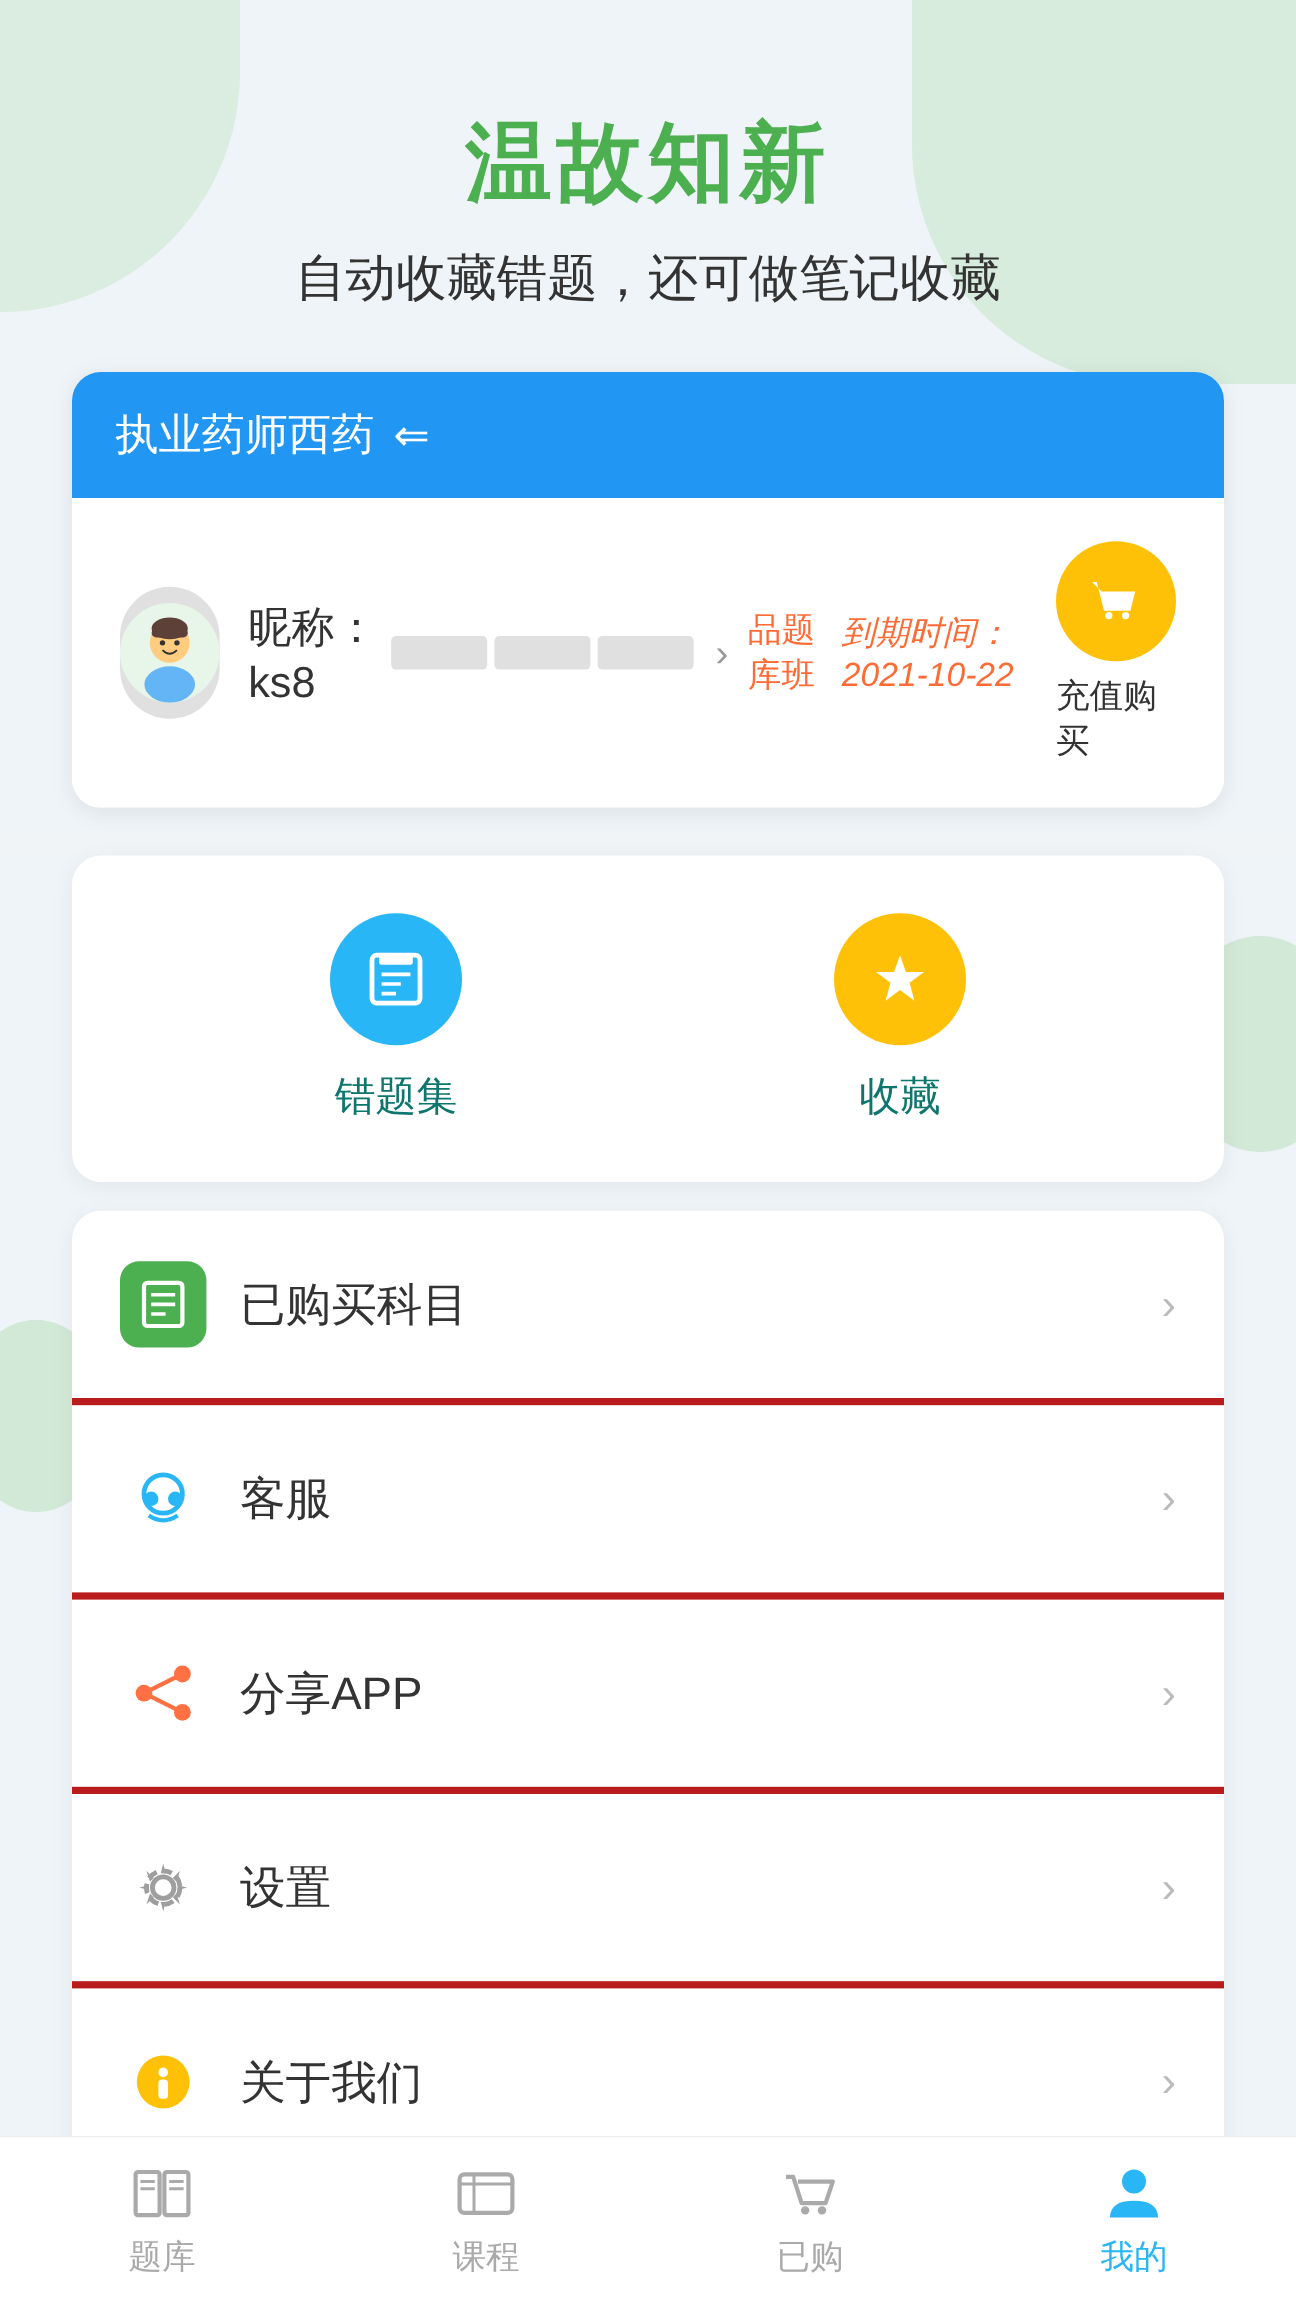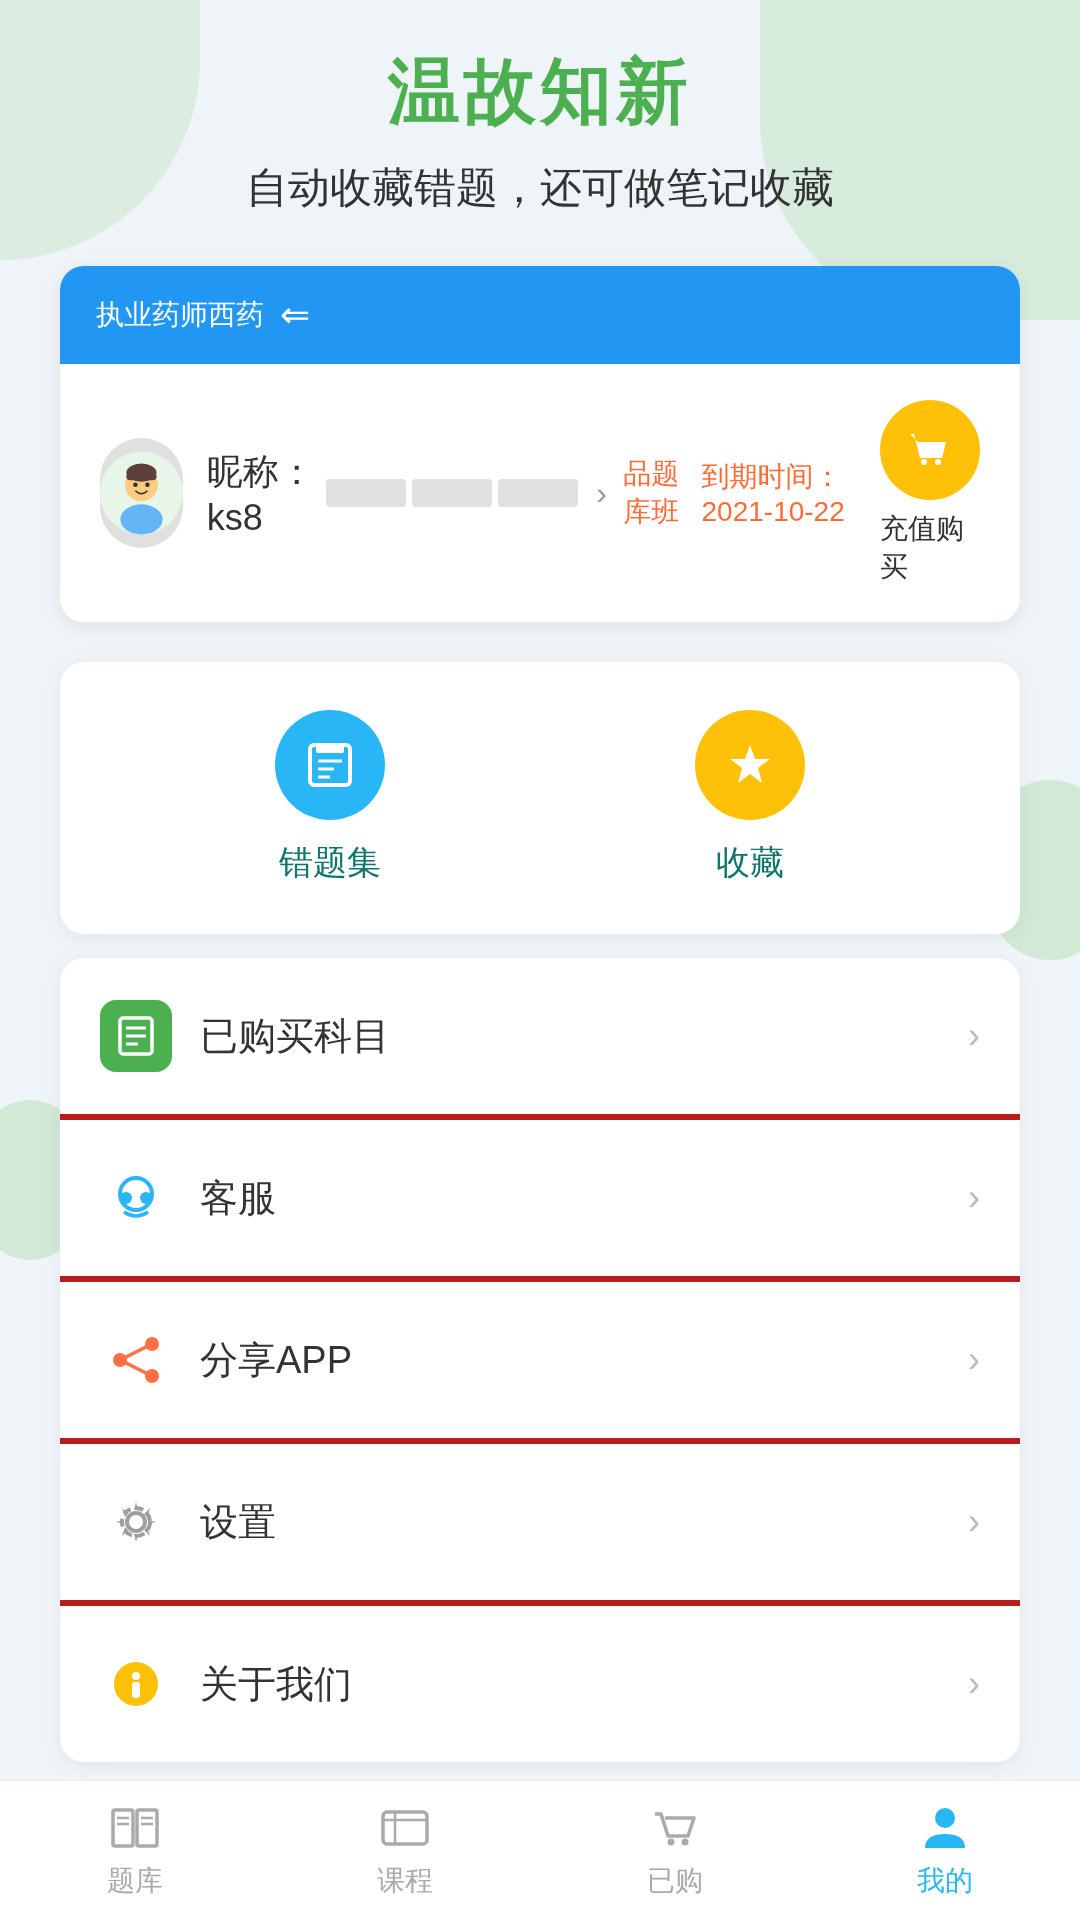--- a/index.html
+++ b/index.html
@@ -53,21 +53,21 @@
 
     .page-content {
       position: relative;
       z-index: 1;
       padding-bottom: 140px;
     }
 
     
     .header {
       text-align: center;
-      padding: 44px 40px 30px;
+      padding: 88px 40px 30px;
     }
     .header-title {
       font-size: 72px;
       font-weight: 700;
       color: #4caf50;
       letter-spacing: 4px;
     }
     .header-subtitle {
       font-size: 42px;
       color: #333;
@@ -85,21 +85,21 @@
 
     
     .card-header-bar {
       background: #2196f3;
       padding: 28px 36px;
       display: flex;
       align-items: center;
     }
     .card-header-bar-text {
       color: #fff;
-      font-size: 28px;
+      font-size: 36px;
       font-weight: 500;
     }
     .card-header-back-icon {
       margin-left: 16px;
       color: #fff;
       font-size: 36px;
     }
 
     
     .profile-section {
@@ -160,20 +160,21 @@
       gap: 16px;
     }
     .badge-tag {
       color: #ff6b35;
       font-size: 28px;
       text-align: center;
     }
     .expire-text {
       color: #ff6b35;
       font-size: 28px;
+      font-style: italic;
     }
     .recharge-btn {
       display: flex;
       flex-direction: column;
       align-items: center;
       gap: 10px;
     }
     .recharge-circle {
       width: 100px;
       height: 100px;

